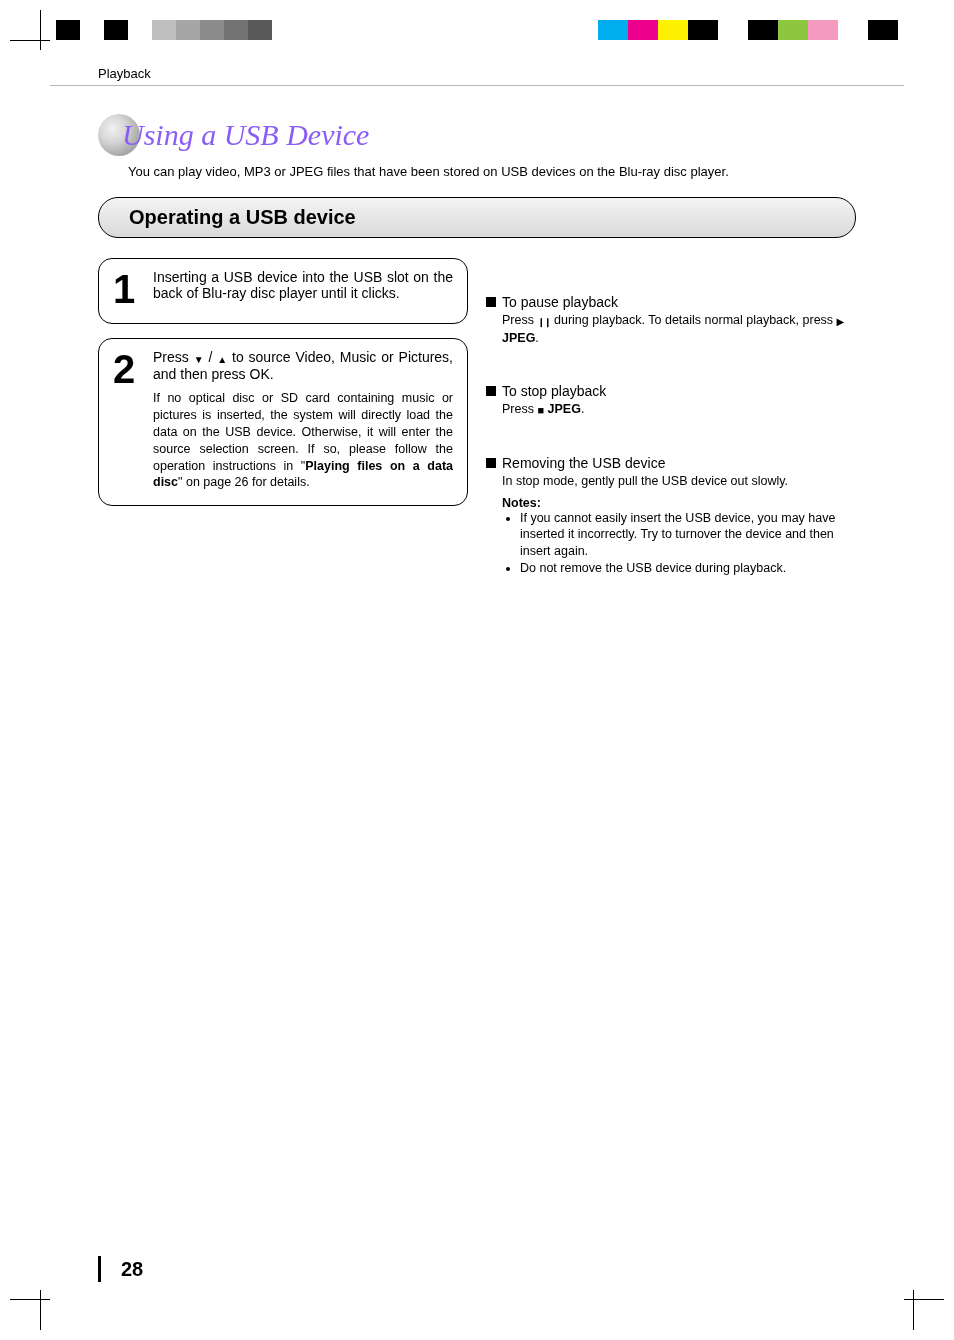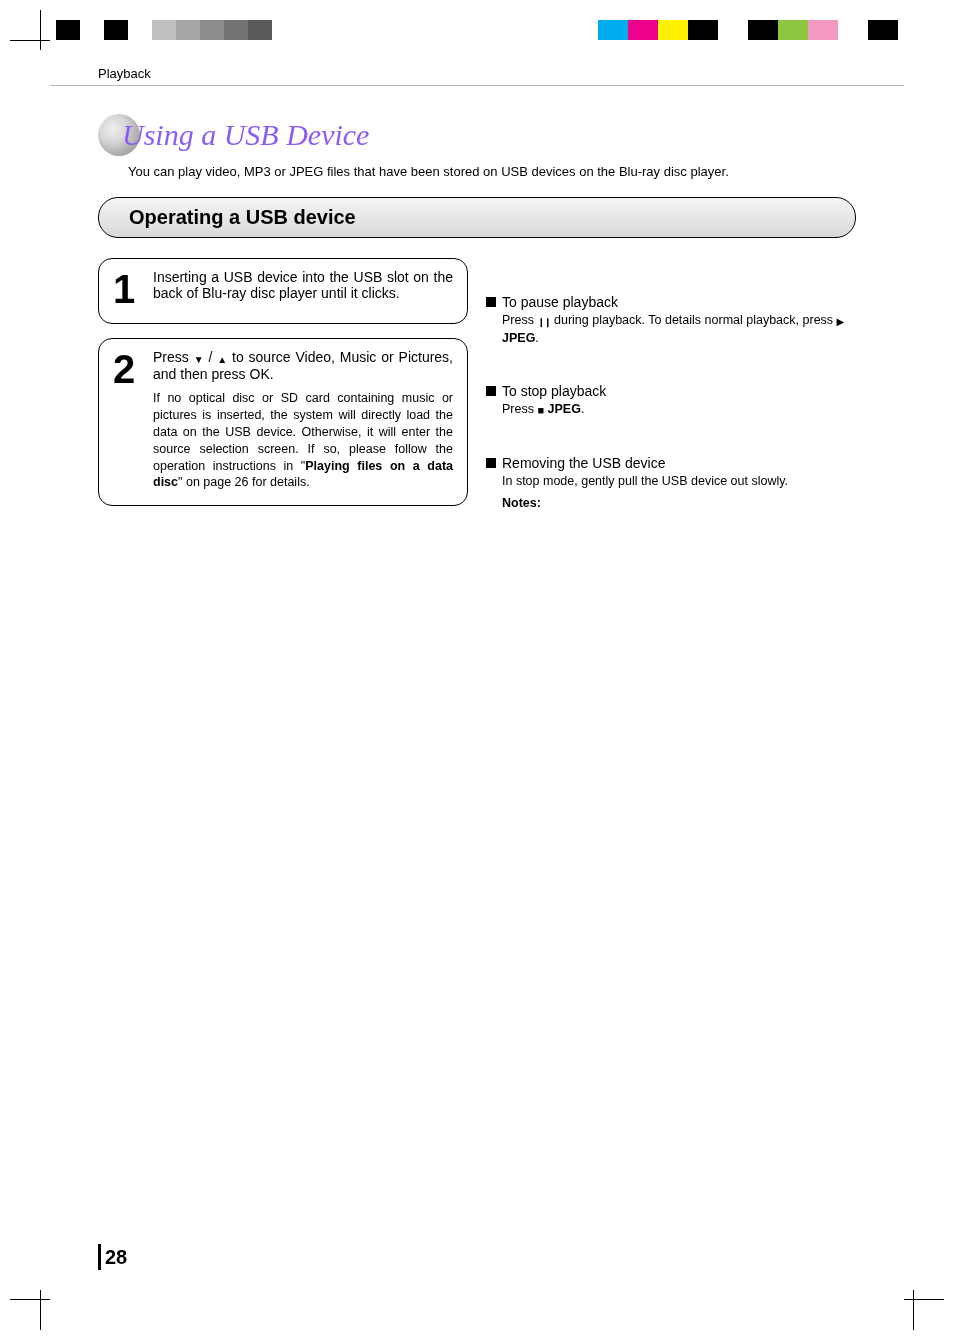--- a/index.html
+++ b/index.html
@@ -56,21 +56,21 @@
   .notes-title { font-weight: bold; font-size: 12.5px; margin-left: 16px; margin-top: 6px; }
   ul.notes { list-style: disc; margin-left: 34px; font-size: 12.5px; line-height: 1.35; }
 
   .glyph { font-family: Arial, sans-serif; display:inline-block; vertical-align: -1px;}
   .glyph.play::before { content:"▶"; font-size: 10px; }
   .glyph.pause::before { content:"❙❙"; font-size: 9px; letter-spacing: -1px;}
   .glyph.stop::before { content:"■"; font-size: 11px; }
   .glyph.down::before { content:"▼"; font-size: 10px;}
   .glyph.up::before { content:"▲"; font-size: 10px;}
 
-  .page-num-wrap { position: absolute; bottom: 20px; left: 48px; display:flex; align-items:center; gap:4px;text-align:center;}
+  .page-num-wrap { position: absolute; bottom: 8px; left: 48px; display:flex; align-items:center; gap:20px;text-align:center;}
   .page-num-bar { width: 3px; height: 26px; background:#000; }
   .page-num { font-size: 20px; font-weight: bold; }
 
   b { font-weight: bold; }
 </style>
 </head>
 <body>
 
 <div class="reg-top">
   <div class="left-blocks" id="reg-left">
@@ -167,20 +167,24 @@
         </div>
       </div>
 
       <div class="info-block">
         <div class="info-title">
             <span class="sq"></span>
             <span>Removing the USB device</span>
           </div>
         <div class="info-body">In stop mode, gently pull the USB device out slowly.</div>
         <div class="notes-title">Notes:</div>
+        <ul class="notes">
+          <li>If you cannot easily insert the USB device, you may have inserted it incorrectly. Try to turnover the device and then insert again.</li>
+          <li>Do not remove the USB device during playback.</li>
+        </ul>
       </div>
 
     </div>
   </div>
 
   <div class="page-num-wrap">
     <div class="page-num-bar"></div>
     <div class="page-num">28</div>
   </div>
 

